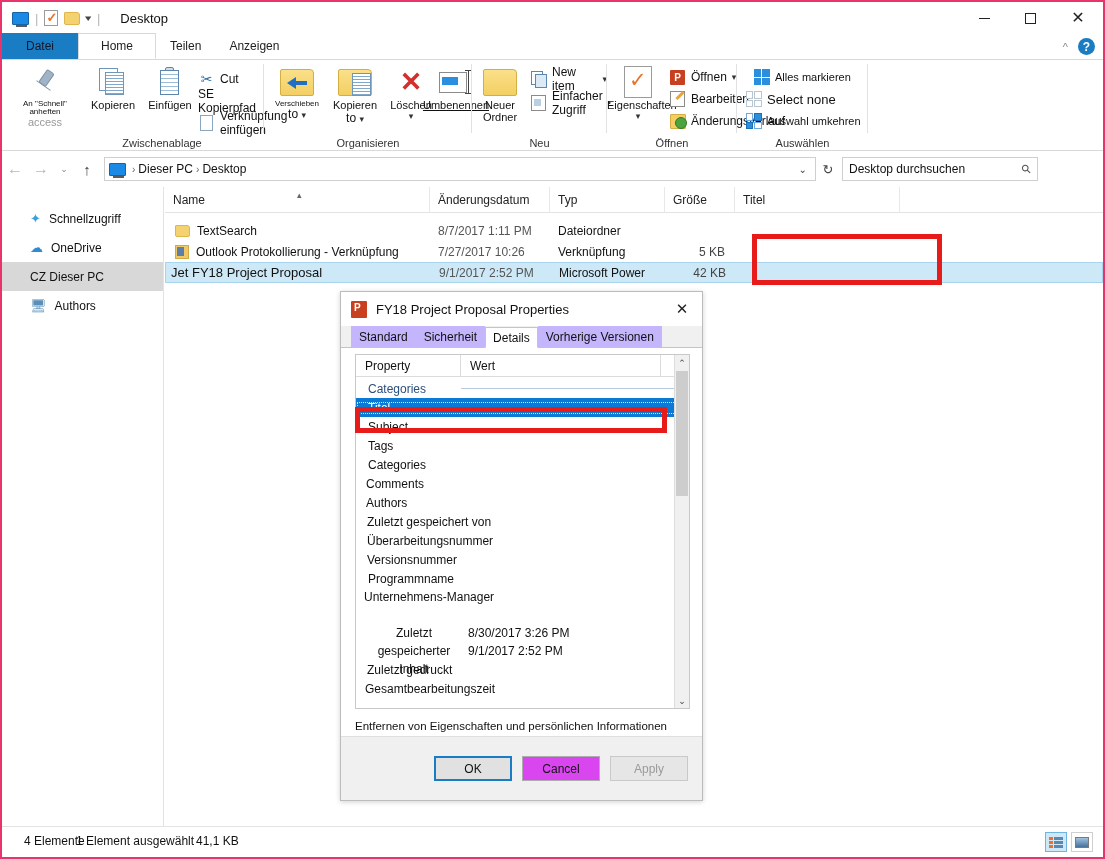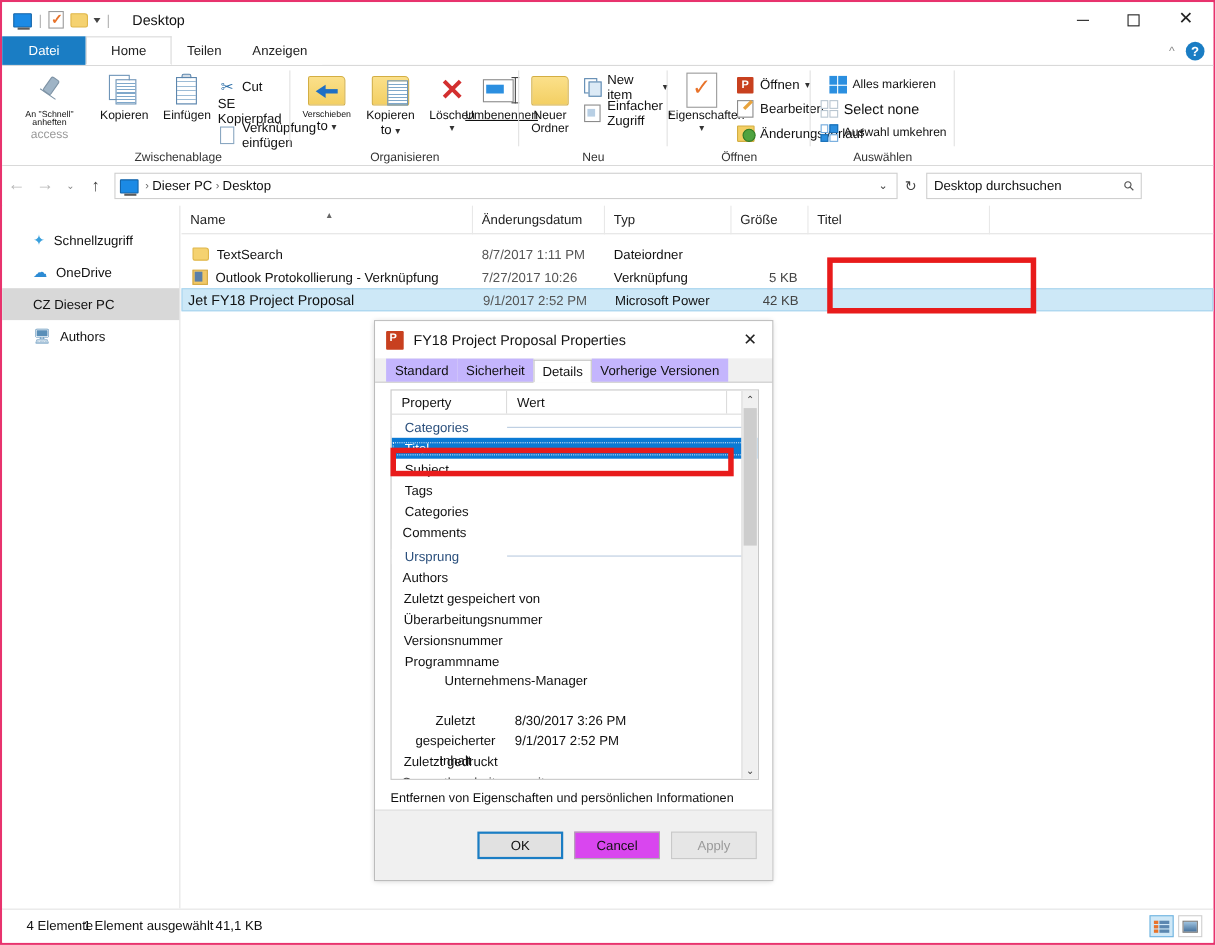--- a/index.html
+++ b/index.html
@@ -61,21 +61,21 @@
   .tabstrip{
     position:absolute; left:0; top:32px; right:0; height:26px;
     background:#fff; display:flex; align-items:flex-end;
     border-bottom:1px solid #d9d9d9;
   }
   .tab{
     height:26px; padding:0 14px; display:flex;align-items:center;
     font-size:12px; color:#222; background:#fff;
   }
   .tab.file{
-    background:#1a7dc4; color:#ffffff; padding:0 24px; height:26px;
+    background:#1a7dc4; color:#0f172a; padding:0 24px; height:26px;
   }
   .tab.active{
     background:#fff; border:1px solid #d9d9d9; border-bottom:1px solid #fff;
     position:relative; z-index:2; padding:0 22px;
   }
   .ribbon-right{
     position:absolute;right:8px;top:36px;display:flex;align-items:center;gap:10px;
   }
   .chev-up{ font-size:11px;color:#888; }
   .help-btn{
@@ -707,42 +707,38 @@
         </div>
         <div class="prow">
           <span class="pn">Categories</span>
           <span class="pv"></span>
         </div>
         <div class="prow">
           <span class="pn" style="padding-left:10px;">Comments</span>
           <span class="pv"></span>
         </div>
 
-        <div class="prow group" style="margin-top:3px;">
-          <span class="line"></span>
-          <span class="pn gt">Ursprung</span>
-        </div>
 
         <div class="prow">
           <span class="pn" style="padding-left:10px;width:150px;">Authors</span>
         </div>
         <div class="prow">
           <span class="pn" style="padding-left:11px;width:200px;">Zuletzt gespeichert von</span>
         </div>
         <div class="prow">
           <span class="pn" style="padding-left:11px;width:200px;">Überarbeitungsnummer</span>
         </div>
         <div class="prow">
           <span class="pn" style="padding-left:11px;width:200px;">Versionsnummer</span>
         </div>
         <div class="prow">
           <span class="pn" style="padding-left:12px;width:200px;">Programmname</span>
         </div>
         <div class="prow" style="height:36px;align-items:flex-start;">
-          <span class="pn" style="padding-left:8px;width:200px;line-height:18px;word-break:break-all;margin-left:40px;">Unternehmens-Manager</span>
+          <span class="pn" style="padding-left:8px;width:200px;line-height:18px;word-break:break-all;">Unternehmens-Manager</span>
         </div>
         <div class="prow" style="height:36px;align-items:flex-start;">
           <span class="pn" style="padding-left:6px;width:110px;line-height:18px;text-align:center;">Zuletzt gespeicherter Inhalt</span>
           <span class="pv" style="line-height:18px;">
             <span>8/30/2017 3:26 PM</span><br><span>9/1/2017 2:52 PM</span>
           </span>
         </div>
         <div class="prow">
           <span class="pn" style="padding-left:11px;width:200px;">Zuletzt gedruckt</span>
         </div>

